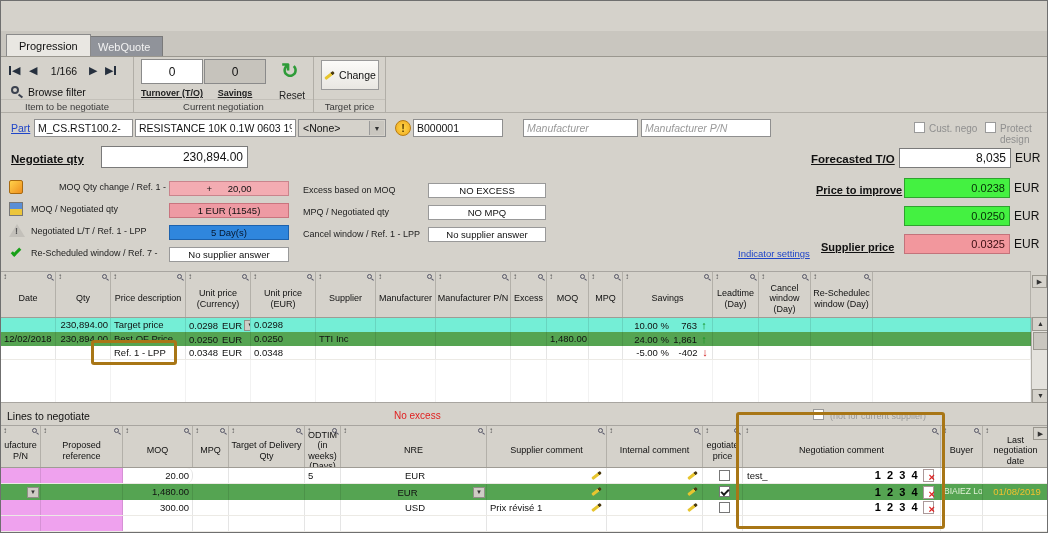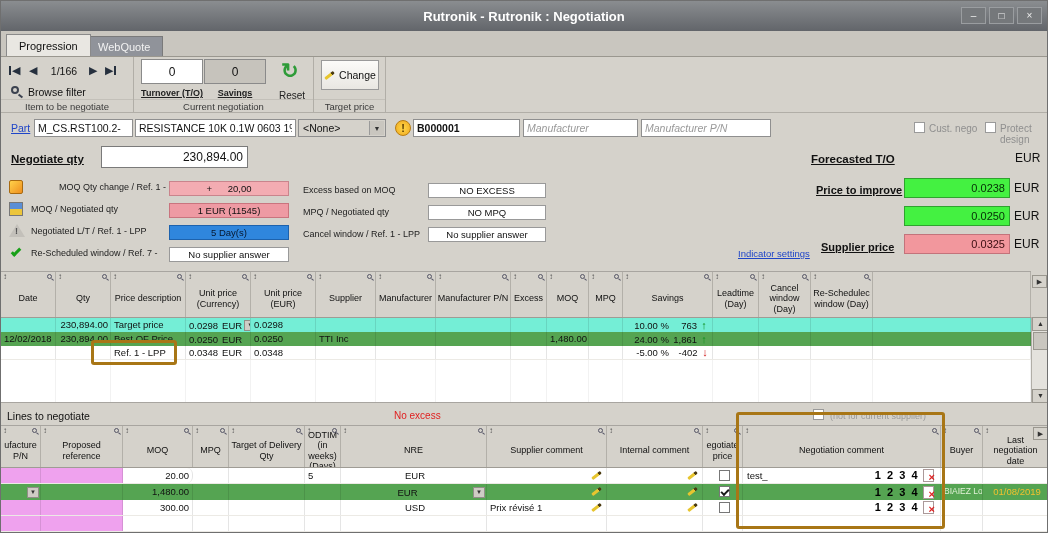--- a/index.html
+++ b/index.html
@@ -114,28 +114,20 @@
 .linesbar{position:absolute;left:0;top:404px;width:100%;height:20px;background:#d5d2cb;}
 .noexcess{color:#e02020;}
 
 .anno{position:absolute;border:3px solid #a87616;border-radius:3px;z-index:40;}
 </style>
 </head>
 <body>
 
 <div id="app">
 
-  <div class="titlebar">
-    <span class="title">Rutronik - Rutronik : Negotiation</span>
-    <div class="win-controls">
-      <div class="win-btn">–</div>
-      <div class="win-btn">□</div>
-      <div class="win-btn">×</div>
-    </div>
-  </div>
 
   <div class="tabstrip">
     <div class="tab inactive" style="left:84px;">WebQuote</div>
     <div class="tab active" style="left:5px;">Progression</div>
   </div>
 
   <div class="toolbar">
     <div class="tgroup" style="left:0;width:133px;">
       <span class="navbtn" style="left:8px;">
           <span class="navbar"></span>
@@ -171,31 +163,32 @@
   </div>
 
   <span class="abs link" style="left:10px;top:121px;font-size:10.5px;">Part</span>
   <input class="tinput" style="left: 33px; top: 118px; width: 99px;" value="M_CS.RST100.2-">
   <input class="tinput" style="left: 134px; top: 118px; width: 161px;" value="RESISTANCE 10K 0.1W 0603 1%">
   <div class="dd" style="left:297px;top:118px;width:88px;">
     <span>&lt;None&gt;</span>
     <span class="ddbtn">▼</span>
   </div>
   <div class="warn" style="left:394px;top:119px;">!</div>
-  <input class="tinput" style="left: 412px; top: 118px; width: 107px; font-weight: bold;" value="B000001">
+  <input class="tinput" style="left: 412px; top: 118px; width: 90px;" value="B000001">
   <input class="tinput" style="left: 522px; top: 118px; width: 115px;" placeholder="Manufacturer">
   <input class="tinput" style="left: 640px; top: 118px; width: 130px;" placeholder="Manufacturer P/N">
   <span class="cbox" style="left:913px;top:121px;"></span>
   <span class="cblab" style="left:928px;top:122px;">Cust. nego</span>
   <span class="cbox" style="left:984px;top:121px;"></span>
   <span class="cblab" style="left:999px;top:122px;">Protect design</span>
 
   <span class="ulabel" style="left:10px;top:152px;">Negotiate qty</span>
   <div class="biginput" style="left:100px;top:145px;width:147px;height:22px;">230,894.00</div>
   <span class="ulabel" style="left:810px;top:152px;">Forecasted T/O</span>
+  <div class="biginput" style="left:898px;top:147px;width:112px;height:20px;">8,035</div>
   <span class="curlab" style="left:1014px;top:150px;">EUR</span>
 
   <div class="ind-icon" style="top:179px;">
       <div class="icn1"></div>
     </div>
   <div class="ind-icon" style="top:201px;">
       <div class="icn2"></div>
     </div>
   <div class="ind-icon" style="top:222px;">
       <div class="tri"></div>

